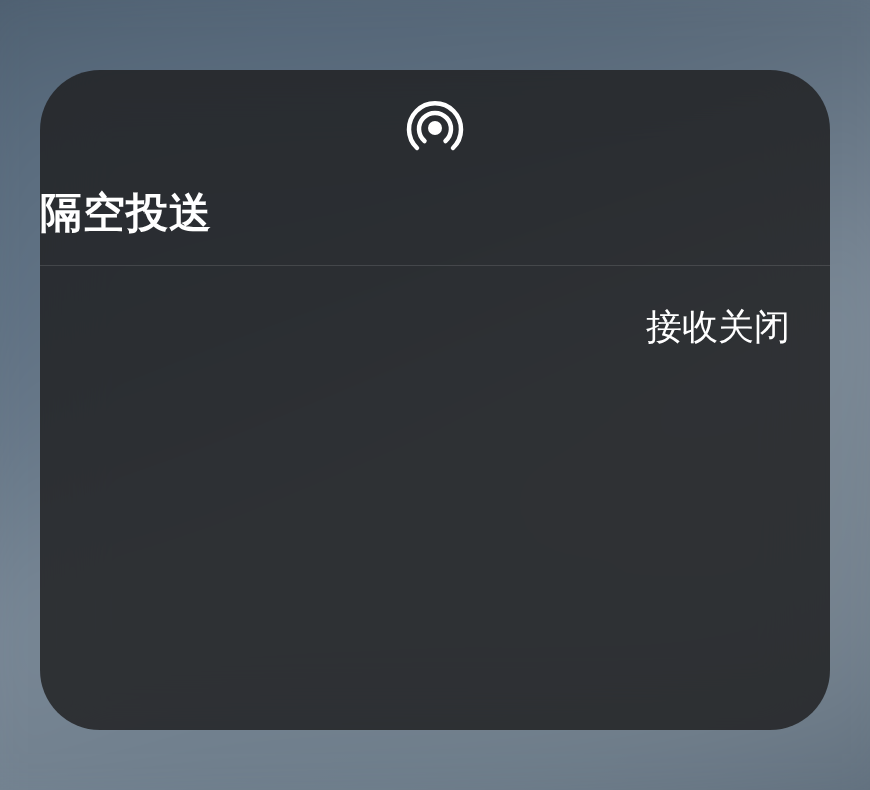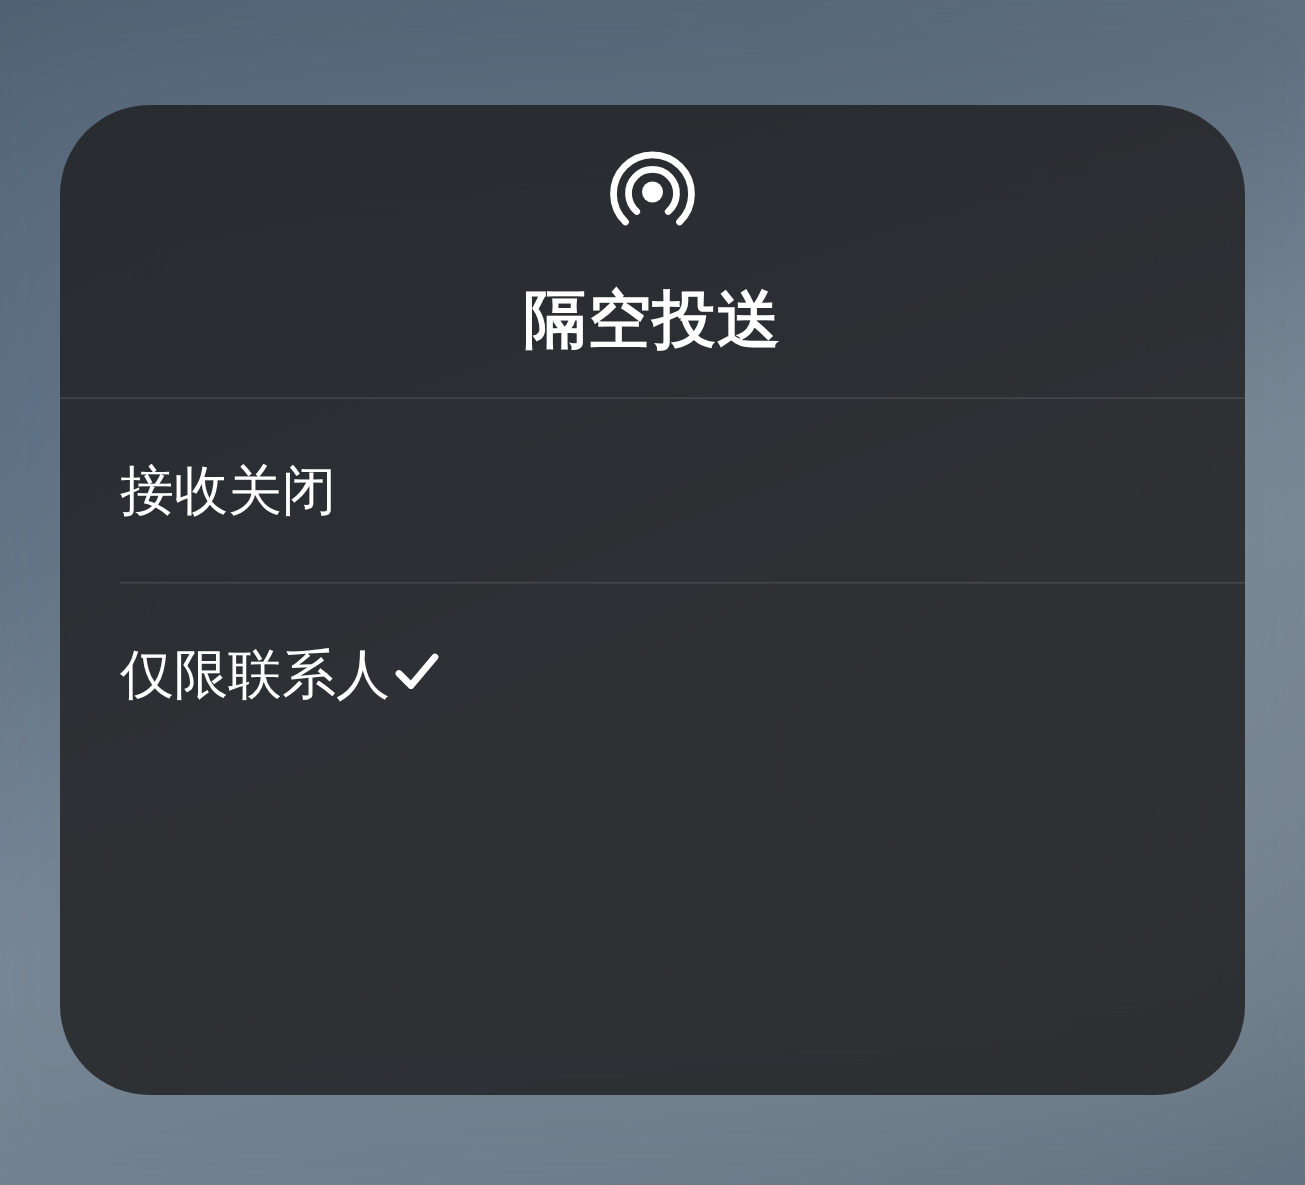--- a/index.html
+++ b/index.html
@@ -38,21 +38,20 @@
       border-radius: 60px;
       overflow: hidden;
       backdrop-filter: blur(30px);
       -webkit-backdrop-filter: blur(30px);
     }
 
     .header {
       height: 196px;
       display: flex;
       flex-direction: column;
-      align-items: center;
       justify-content: center;
       gap: 24px;
       border-bottom: 1px solid rgba(255, 255, 255, 0.12);
     }
 
     .icon-wrapper {
       display: flex;
       align-items: center;
       justify-content: center;
     }
@@ -66,21 +65,21 @@
 
     .options {
       display: flex;
       flex-direction: column;
     }
 
     .option-item {
       height: 123px;
       display: flex;
       align-items: center;
-      justify-content: flex-start;
+      justify-content: flex-end;
       padding: 0 40px 0 40px;
       cursor: pointer;
     }
 
     .option-item:not(:last-child)::after {
       content: "";
       position: absolute;
       left: 40px;
       right: 0;
       height: 1px;
@@ -116,22 +115,14 @@
         <path d="M 15 53 A 26 26 0 1 1 51 53" stroke="#ffffff" stroke-width="4.5" fill="none" stroke-linecap="round"></path>
       </svg>
     </div>
     <div class="title">隔空投送</div>
   </div>
 
   <div class="options">
     <div class="option-item">
       <span class="option-label">接收关闭</span>
     </div>
-    <div class="option-item">
-      <span class="option-label">仅限联系人</span>
-      <span class="checkmark">
-        <svg width="36" height="36" viewBox="0 0 36 36" fill="none">
-          <path d="M 6 19 L 14 27 L 30 8" stroke="#ffffff" stroke-width="4.5" fill="none" stroke-linecap="round" stroke-linejoin="round"></path>
-        </svg>
-      </span>
-    </div>
   </div>
 </div>
 
 </body></html>

